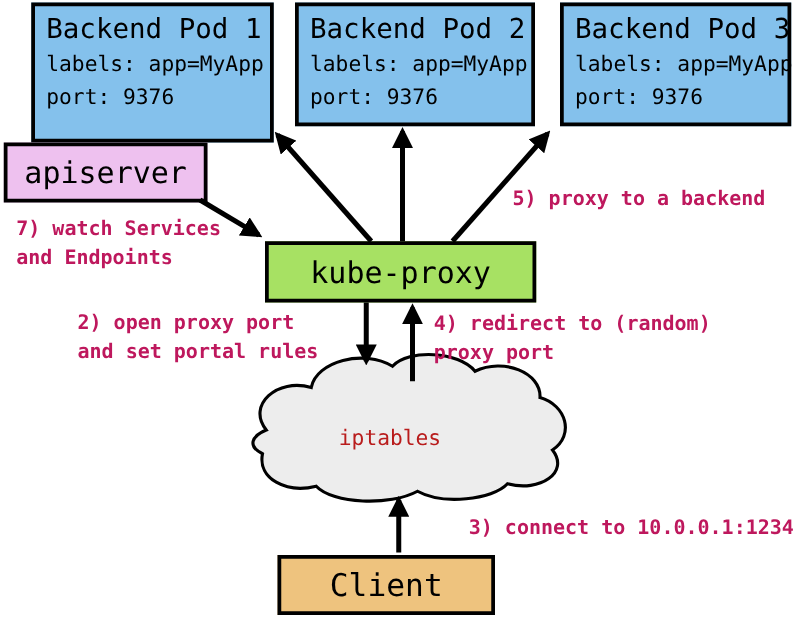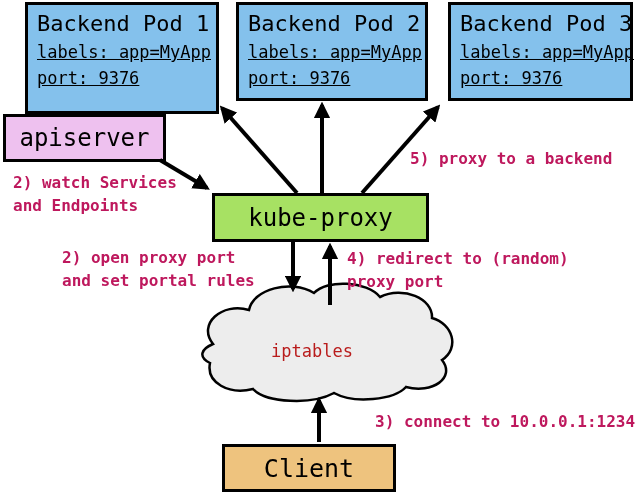--- a/index.html
+++ b/index.html
@@ -12,21 +12,21 @@
     overflow: hidden;
   }
   .box {
     position: absolute;
     border: 3px solid var(--border, #000);
     box-sizing: border-box;
     color: #000;
   }
   .pod { background: var(--pod-fill, #84C1EC); padding: 4px 0 0 9px; }
   .pod-title { font-size: 22px; line-height: 30px; white-space: nowrap; }
-  .pod-line  { font-size: 17px; line-height: 26px; white-space: nowrap; text-decoration: underline; }
+  .pod-line  { font-size: 17px; line-height: 26px; white-space: nowrap; }
   .node-label {
     display: flex; align-items: center; justify-content: center;
     text-align: center; white-space: nowrap;
   }
   #apiserver { left: 3px;   top: 114px; width: 163px; height: 48px;
                background: var(--apiserver-fill, #EEC1EF); font-size: 24px; }
   #kubeproxy { left: 212px; top: 193px; width: 217px; height: 49px;
                background: var(--kube-proxy-fill, #A7E163); font-size: 24px; }
   #client    { left: 222px; top: 444px; width: 174px; height: 48px;
                background: var(--client-fill, #EEC37E); font-size: 25px; }
@@ -111,21 +111,21 @@
       <line x1="322" y1="193" x2="322" y2="105" marker-end="url(#ah)"></line>
       <line x1="362" y1="193" x2="438" y2="107" marker-end="url(#ah)"></line>
       <line x1="293" y1="242" x2="293" y2="289" marker-end="url(#ah)"></line>
       <line x1="330" y1="305" x2="330" y2="246" marker-end="url(#ah)"></line>
       <line x1="319" y1="442" x2="319" y2="400" marker-end="url(#ah)"></line>
     </g>
   </svg>
 
   <div id="iptables-label">iptables</div>
 
-  <div class="annotation" id="ann1">2) watch Services
+  <div class="annotation" id="ann1">7) watch Services
 and Endpoints</div>
   <div class="annotation" id="ann2">2) open proxy port
 and set portal rules</div>
   <div class="annotation" id="ann3">3) connect to 10.0.0.1:1234</div>
   <div class="annotation" id="ann4">4) redirect to (random)
 proxy port</div>
   <div class="annotation" id="ann5">5) proxy to a backend</div>
 
 </div>
 

